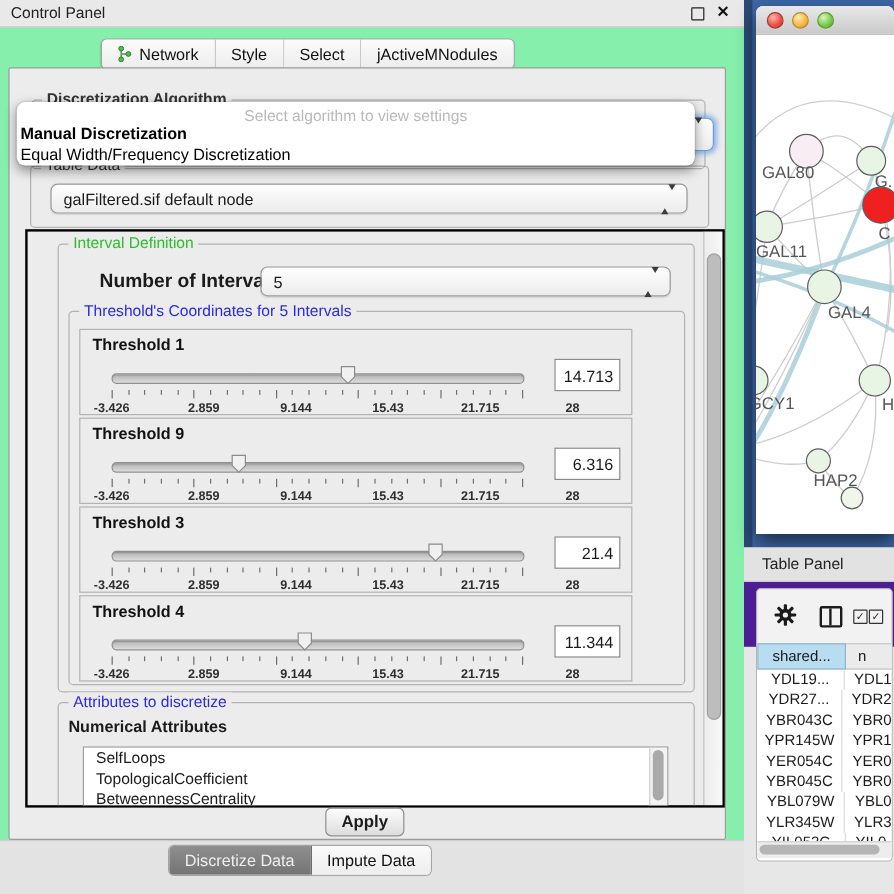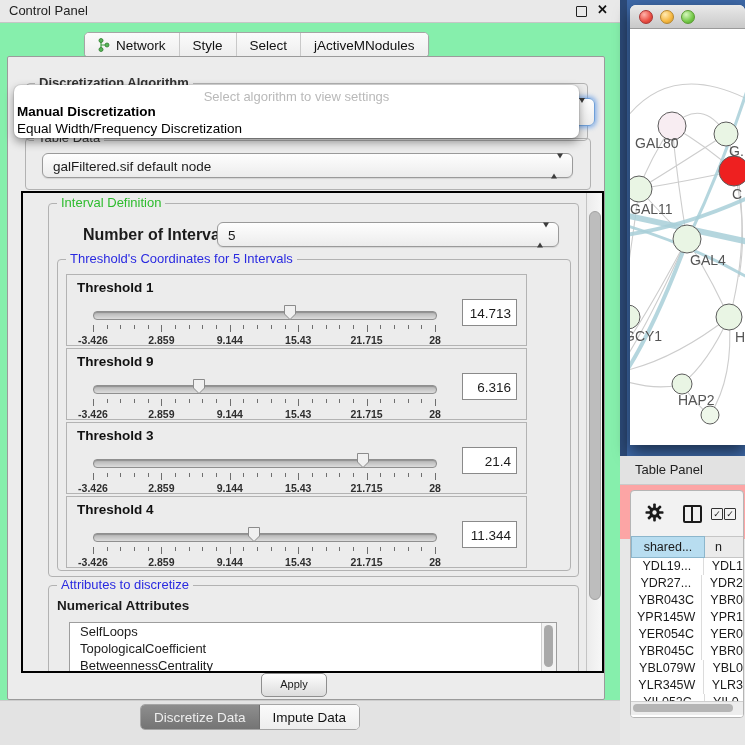--- a/index.html
+++ b/index.html
@@ -56,41 +56,41 @@
   
   .thr-panel{position:absolute;left:8px;width:459px;height:70px;border:1px solid #b3b3b3;background:#ececec;}
   .thr-label{position:absolute;left:10px;top:5px;font-size:13.5px;font-weight:700;color:#111;}
   .slider{position:absolute;left:26px;top:28px;width:342px;height:40px;}
   .track{position:absolute;left:0;top:8px;width:100%;height:7px;border:1px solid #8f8f8f;border-radius:4px;
          background:linear-gradient(#b2b2b2,#dcdcdc);box-shadow:inset 0 1px 1px rgba(0,0,0,.2);}
   .sl-thumb{position:absolute;top:1px;width:14px;height:17px;}
   .ticks{position:absolute;left:0;top:22px;width:100%;height:8px;}
   .tick{position:absolute;top:0;width:1px;height:4px;background:#6e6e6e;}
   .tick.major{height:7px;}
-  .ticklabs{position:absolute;left:0;top:31px;width:100%;height:12px;}
+  .ticklabs{position:absolute;left:0;top:31px;width:100%;height:12px;padding-left:42px;}
   .ticklab{position:absolute;transform:translateX(-50%);font-size:10.5px;font-weight:700;color:#2e2e2e;white-space:nowrap;}
   .valbox{position:absolute;right:9px;top:24px;width:55px;height:27px;background:#fff;border:1px solid #8a8a8a;
           font-size:13.5px;line-height:27px;text-align:right;padding-right:5px;box-sizing:border-box;}
   
   .attr-title{position:absolute;left:8px;top:12px;font-size:13.5px;font-weight:700;}
   .attr-list{position:absolute;left:20px;top:36px;width:486px;height:54px;background:#fff;
              border:1px solid #9d9d9d;overflow:hidden;}
   .attr-item{font-size:13px;line-height:17px;padding-left:10px;}
   .attr-scroll{position:absolute;right:0;top:0;bottom:0;width:14px;background:#f3f3f3;border-left:1px solid #cfcfcf;}
   .attr-scroll .thumb{position:absolute;left:2px;top:2px;width:9px;height:42px;background:#a9a9a9;border-radius:5px;}
   
-  .apply-btn{position:absolute;left:253px;top:616px;width:64px;height:22px;border:1px solid #8f8f8f;
-             border-radius:5px;background:linear-gradient(#fdfdfd,#dcdcdc);font-size:11px;
-             text-align:center;line-height:21px;}
+  .apply-btn{position:absolute;left:263px;top:616px;width:64px;height:22px;border:1px solid #8f8f8f;
+             border-radius:5px;background:linear-gradient(#fdfdfd,#dcdcdc);font-size:14px;
+             text-align:center;line-height:21px;font-weight:bold;}
   .bottom-strip{position:absolute;left:0;top:700px;width:620px;height:45px;background:#e3e3e3;
                 border-top:1px solid #cdcdcd;}
   .bottom-tabs{position:absolute;left:140px;top:3px;height:24px;display:flex;border:1px solid #a5a5a5;
                border-radius:5px;overflow:hidden;background:#f4f4f4;}
   
-  #desktop{position:absolute;left:620px;top:0;width:125px;height:539px;background:#fca5a5;}
+  #desktop{position:absolute;left:620px;top:0;width:125px;height:539px;background:#4c1d95;}
   .blue-bg{position:absolute;left:0;top:0;width:100%;height:456px;background:#3d68a7;}
   .blue-bg::before{content:"";position:absolute;left:0;top:0;width:7px;height:100%;background:#2c4a78;}
   .net-window{position:absolute;left:10px;top:5px;width:115px;height:440px;background:#fff;
               border-radius:6px 6px 0 0;box-shadow:0 7px 16px rgba(0,0,0,.55);}
   .net-titlebar{height:24px;background:linear-gradient(#e9e9e9,#c9c9c9);border-bottom:1px solid #9a9a9a;
                 border-radius:6px 6px 0 0;display:flex;align-items:center;padding-left:9px;gap:7px;box-sizing:border-box;}
   .light{width:12px;height:12px;border-radius:50%;}
   .light.red{background:radial-gradient(circle at 35% 30%,#ffb3aa,#ea4d42 60%,#b73529);border:.5px solid #a33;}
   .light.yellow{background:radial-gradient(circle at 35% 30%,#ffeab2,#f5b63e 60%,#c8932b);border:.5px solid #b5872e;}
   .light.green{background:radial-gradient(circle at 35% 30%,#d6f6bd,#74c948 60%,#4f9e2a);border:.5px solid #5a9b33;}

